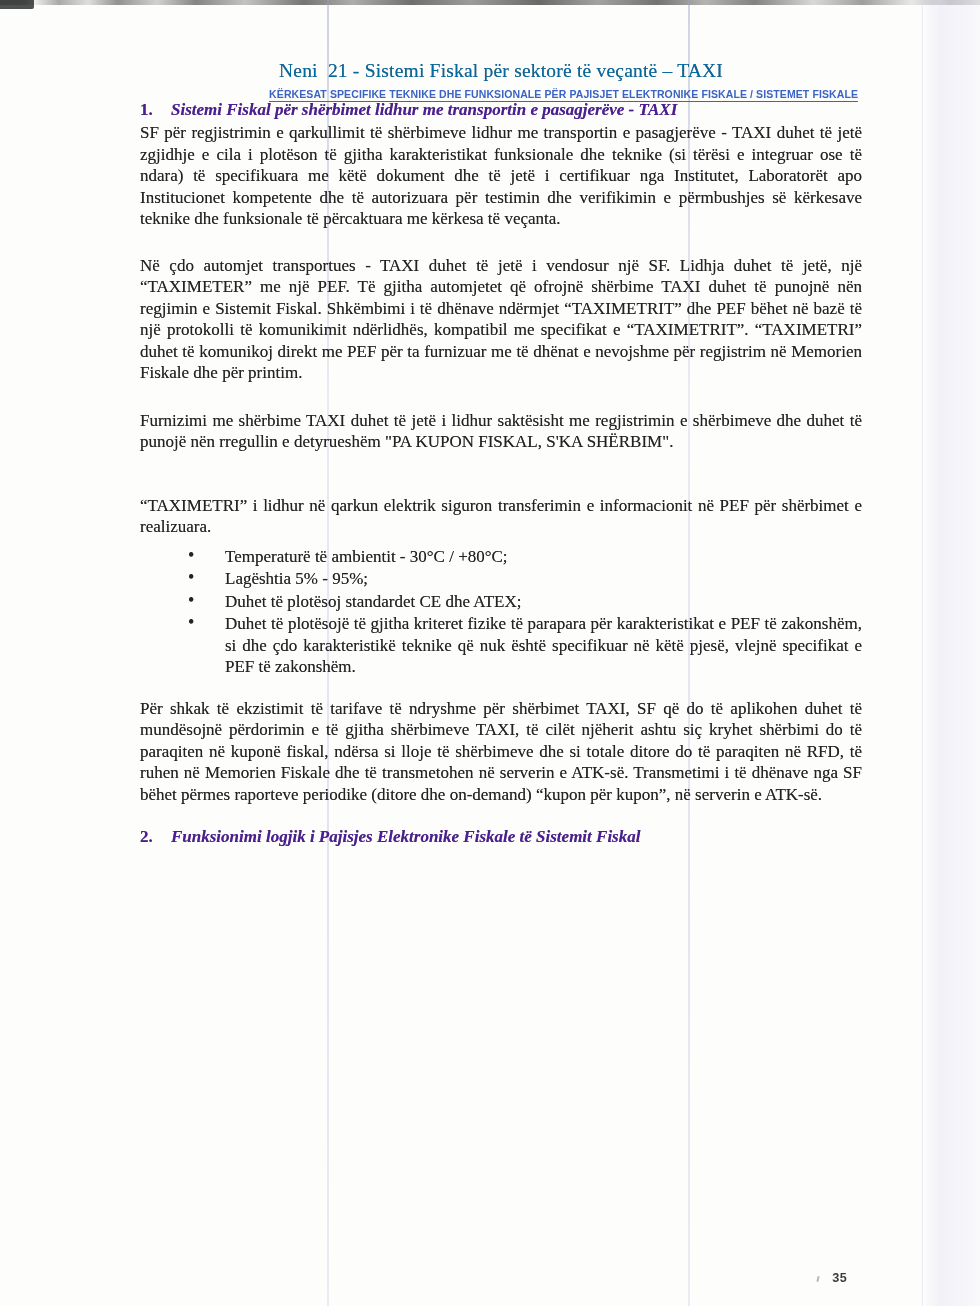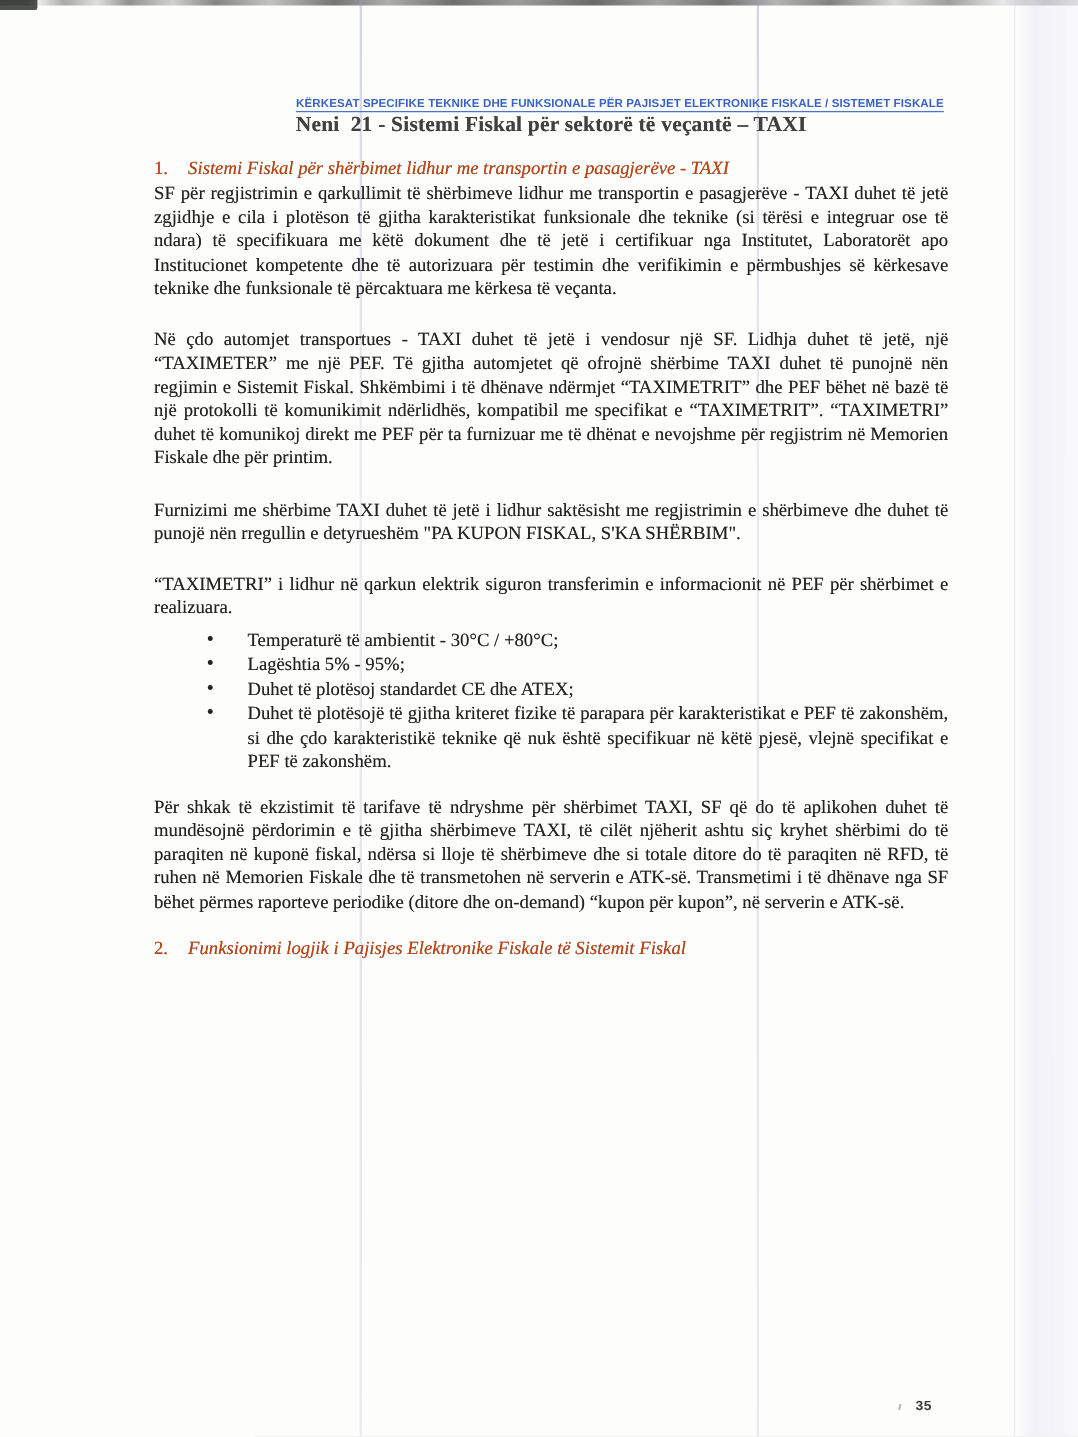--- a/index.html
+++ b/index.html
@@ -64,41 +64,41 @@
   }
 
   
   .content {
     position: absolute; left: 140px; top: 0; width: 722px;
     font-size: 17px; line-height: 21.5px;
     color: #232323;
     text-shadow: 0 0 0.5px rgba(25,25,25,0.55);
   }
   .title {
-    margin-top: 101px;
+    margin-top: 58px;
     text-align: center;
-    font-size: 19.5px; font-weight: bold; line-height: 26px;
-    color: #404040;
+    font-size: 19.5px; font-weight: normal; line-height: 26px;
+    color: #0369a1;
     white-space: pre-wrap;
     letter-spacing: 0.2px;
   }
   .sec-heading {
-    font-weight: normal; line-height: 22px;
-    color: #c2410c;
+    font-weight: bold; line-height: 22px;
+    color: #4c1d95;
   }
   .sec-heading .sec-num { font-style: normal; margin-right: 14px; }
   .sec-heading .sec-text { font-style: italic; }
   .sec-1 { margin-top: 15px; }
   .sec-2 { margin-top: 21px; }
 
   .body-p { text-align: justify; }
   .p1 { margin-top: 1px; }
   .p2 { margin-top: 25px; }
   .p3 { margin-top: 26px; }
-  .p4 { margin-top: 24px; font-family: Liberation Serif, serif; }
+  .p4 { margin-top: 42px; font-family: Liberation Serif, serif; }
   .p5 { margin-top: 21px; }
   .p6 { margin-top: 20px; }
   .p7 { margin-top: 26px; }
   .p8 { margin-top: 1px; }
 
   .bullets {
     list-style: none;
     margin-top: 8px;
   }
   .bullets li {

